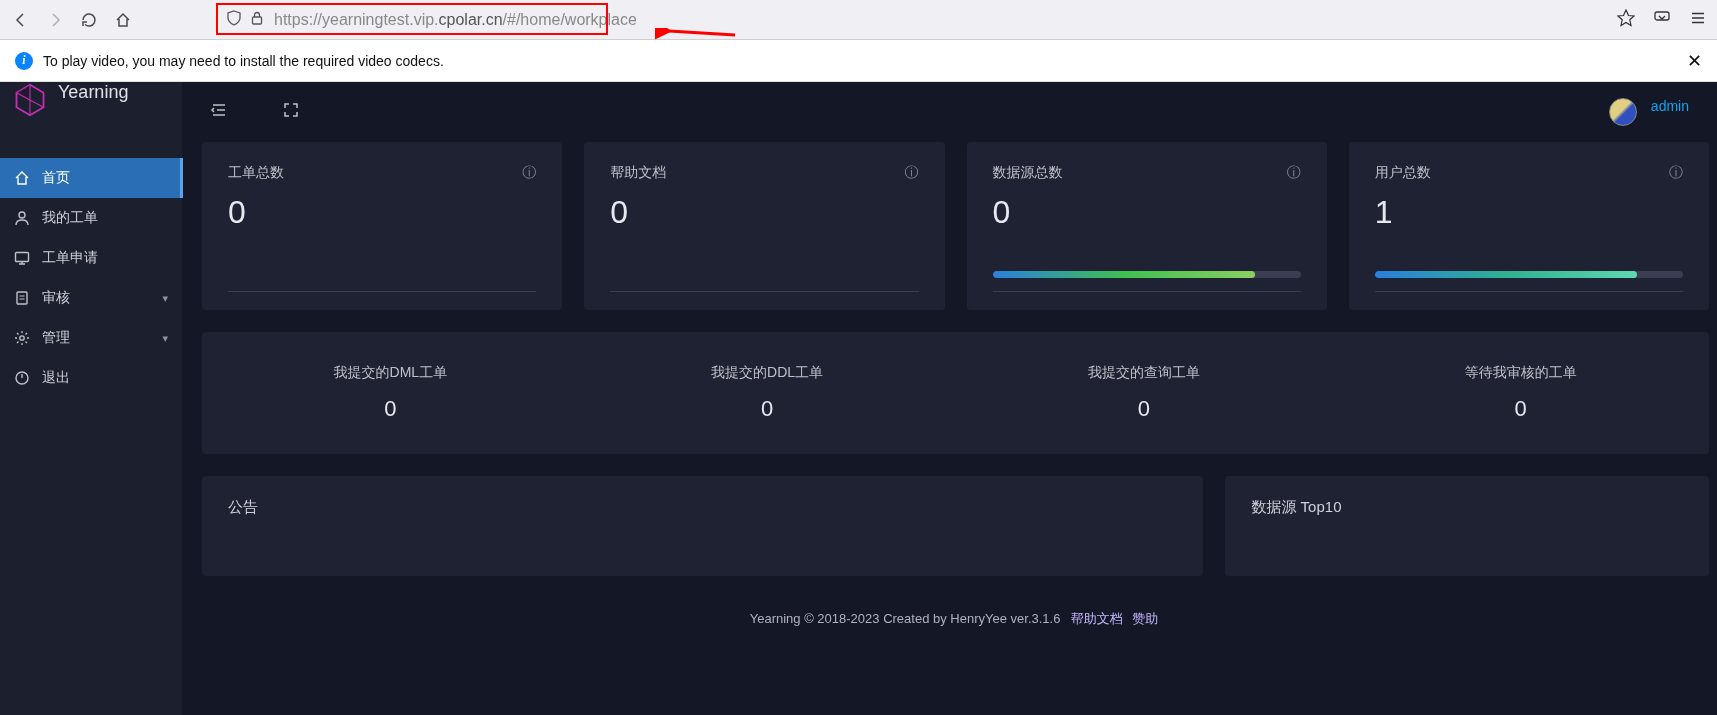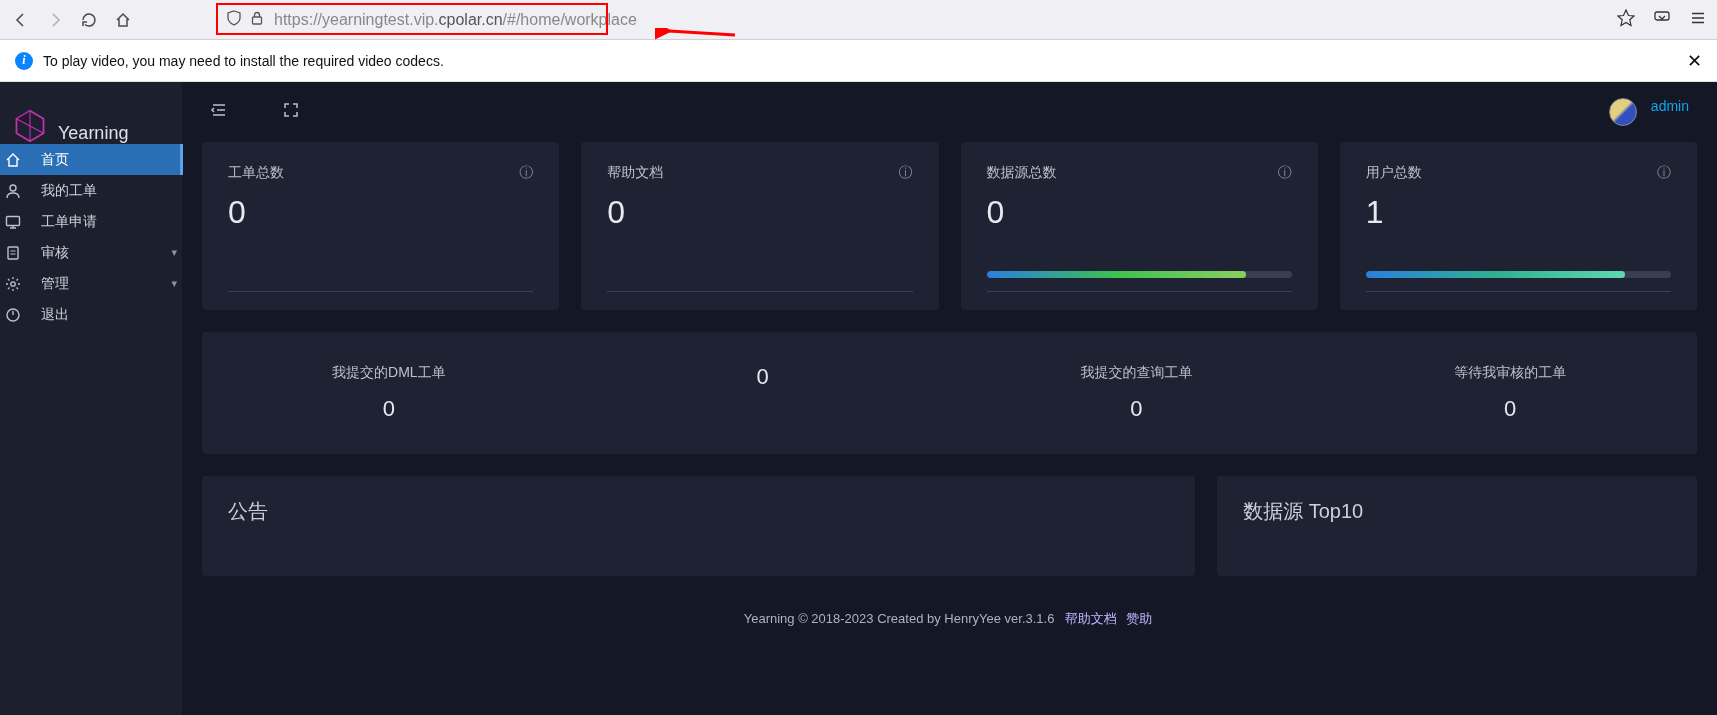--- a/index.html
+++ b/index.html
@@ -18,54 +18,54 @@
 
   .arrow-annot { position: absolute; left: 655px; top: 28px; z-index: 100; pointer-events: none; }
 
   .notif-bar { height: 42px; background: #ffffff; display: flex; align-items: center; padding: 0 15px; color: #111; font-size: 14px; border-bottom: 1px solid #e0e0e0; }
   .notif-bar .info-ico { width: 18px; height: 18px; background: #0a84ff; border-radius: 50%; display: inline-flex; align-items: center; justify-content: center; color: white; font-size: 12px; margin-right: 10px; font-weight: bold; font-style: italic; font-family: serif; }
   .notif-close { margin-left: auto; color: #111; font-size: 18px; cursor: pointer; }
 
   
   .app { display: flex; height: calc(715px - 82px); }
   .sidebar { width: 182px; background: #1c1f2e; display: flex; flex-direction: column; }
-  .brand { height: 62px; display: flex; align-items: flex-end; padding: 0 12px; font-size: 18px; font-weight: 500; color: #e0e0e8; }
+  .brand { height: 76px; display: flex; align-items: flex-start; padding: 0 12px; font-size: 18px; font-weight: 500; color: #e0e0e8; }
   .brand-logo { width: 36px; height: 36px; margin-right: 10px; }
   .nav { flex: 1; }
-  .nav-item { height: 31px; display: flex; align-items: center; padding: 0 5px; font-size: 14px; color: #d0d0d8; cursor: pointer; gap: 20px; }
+  .nav-item { height: 40px; display: flex; align-items: center; padding: 0 14px; font-size: 14px; color: #d0d0d8; cursor: pointer; gap: 12px; }
   .nav-item.active { background: #2a6fb5; color: #ffffff; position: relative; }
   .nav-item.active::after { content: ""; position: absolute; right: -1px; top: 0; bottom: 0; width: 3px; background: #5aa3e8; }
   .nav-item .chev { margin-left: auto; font-size: 11px; color: #9090a0; }
   .nav-ico { width: 16px; height: 16px; display: inline-flex; align-items: center; justify-content: center; }
 
   .main { flex: 1; display: flex; flex-direction: column; }
   .topbar { height: 60px; display: flex; align-items: center; padding: 0 28px; }
   .top-ico { color: #c0c0c8; margin-right: 55px; cursor: pointer; }
   .top-right { margin-left: auto; display: flex; gap: 14px; font-size: 14px; color: #0ea5e9; }
   .avatar-theme { width: 28px; height: 28px; border-radius: 50%; background: linear-gradient(135deg, #e0d080 45%, #3050c0 55%); border: 1px solid #888; }
 
-  .content { flex: 1; padding: 0 20px 0 20px; overflow: auto; }
+  .content { flex: 1; padding: 0 8px 0 20px; overflow: auto; }
   .stat-row { display: flex; gap: 22px; margin-bottom: 22px; }
   .stat-card { flex: 1; background: #1e2233; border-radius: 4px; padding: 22px 26px 10px 26px; min-height: 168px; display: flex; flex-direction: column; }
   .stat-head { display: flex; justify-content: space-between; align-items: center; font-size: 14px; color: #c0c0c8; margin-bottom: 12px; }
   .stat-val { font-size: 32px; color: #e8e8f0; font-weight: 400; }
   .info-circle { color: #8a8a9a; }
   .card-rule { height: 1px; background: #3a3e50; margin-top: auto; margin-bottom: 8px; }
   .progress { height: 7px; border-radius: 4px; background: #3a3e50; margin-top: 40px; overflow: hidden; }
   .progress-fill { height: 100%; border-radius: 4px; }
   .grad-a { background: linear-gradient(90deg, #2a7fde, #3ec050, #8ad060); width: 85%; }
   .grad-b { background: linear-gradient(90deg, #2a7fde, #30b090, #5fd8b0); width: 85%; }
 
   .mid-card { background: #1e2233; border-radius: 4px; display: flex; padding: 32px 0; margin-bottom: 22px; }
   .mid-cell { flex: 1; text-align: center; }
   .mid-label { font-size: 14px; color: #c0c0c8; margin-bottom: 14px; }
   .mid-val { font-size: 22px; color: #e8e8f0; }
 
   .bot-row { display: flex; gap: 22px; margin-bottom: 22px; }
-  .panel { background: #1e2233; border-radius: 4px; padding: 22px 26px; min-height: 100px; font-size: 20px; }
+  .panel { background: #1e2233; border-radius: 4px; padding: 22px 26px; min-height: 100px; font-size: 15px; }
   .panel-l { flex: 2.2; }
   .panel-r { flex: 1; }
 
   .footer { text-align: center; padding: 12px 0 18px 0; font-size: 13px; color: #b0b0c0; }
   .footer a { color: #c4b5fd; text-decoration: none; margin: 0 3px; }
 </style>
 </head>
 <body>
 
 <div class="browser-bar">
@@ -267,20 +267,21 @@
           <div class="card-rule"></div>
         </div>
       </div>
 
       <div class="mid-card">
         <div class="mid-cell">
           <div class="mid-label">我提交的DML工单</div>
           <div class="mid-val">0</div>
         </div>
         <div class="mid-cell">
+          <div class="mid-label">我提交的DDL工单</div>
           <div class="mid-val">0</div>
         </div>
         <div class="mid-cell">
           <div class="mid-label">我提交的查询工单</div>
           <div class="mid-val">0</div>
         </div>
         <div class="mid-cell">
           <div class="mid-label">等待我审核的工单</div>
           <div class="mid-val">0</div>
         </div>

